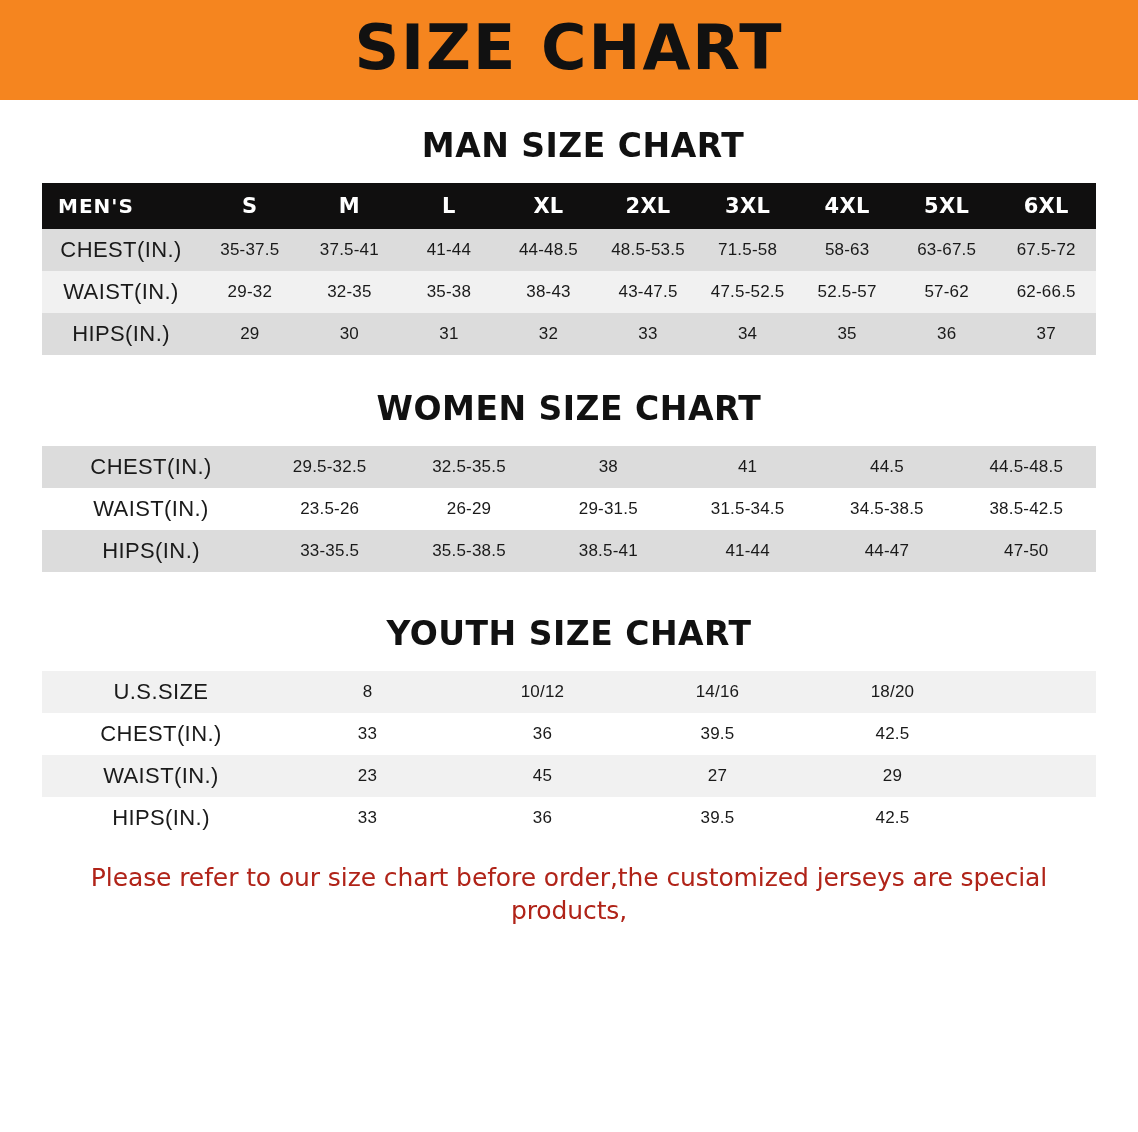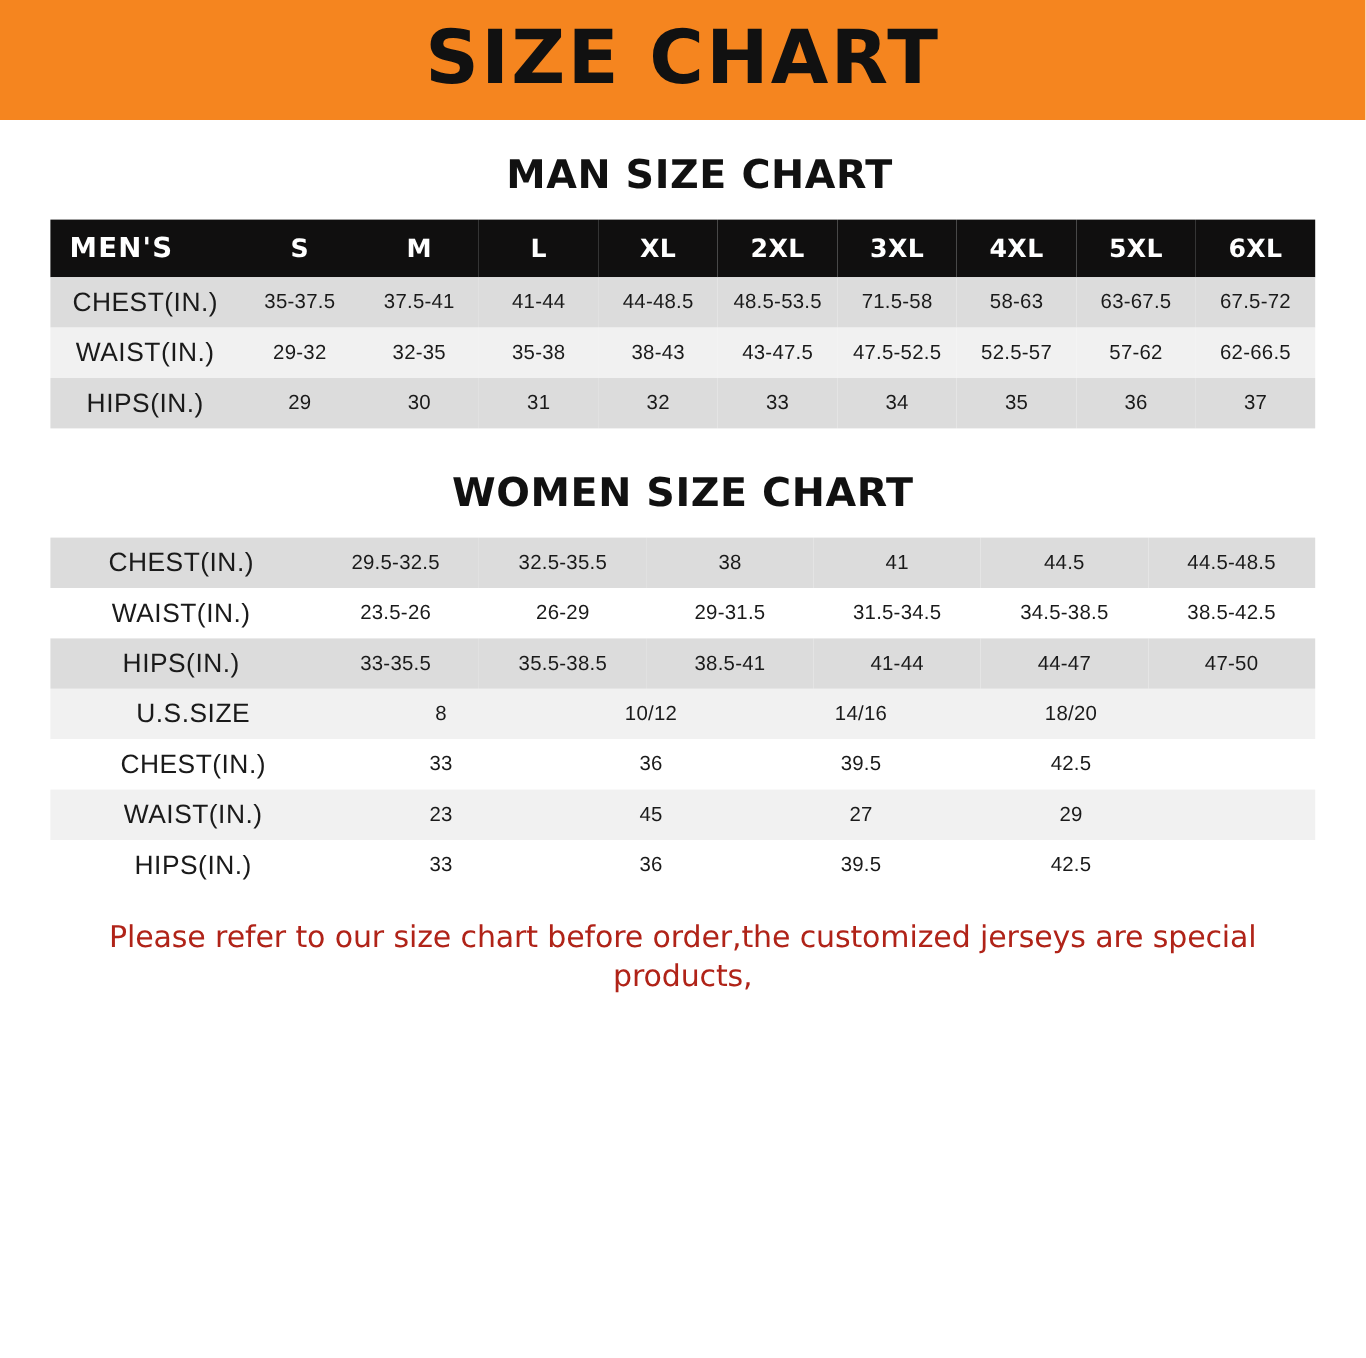--- a/index.html
+++ b/index.html
@@ -72,21 +72,21 @@
     font-family: "DejaVu Sans", sans-serif;
     font-weight: bold;
     font-size: 21px;
     padding: 11px 4px;
     text-align: center;
     letter-spacing: 0.3px;
   }
   table.sizetable tr.head-row th.label-col {
     text-align: left;
     padding-left: 16px;
-    font-size: 23px;
+    font-size: 20px;
     letter-spacing: 1px;
   }
   table.sizetable td {
     font-size: 17px;
     padding: 8px 3px;
     text-align: center;
     color: #1a1a1a;
     letter-spacing: 0.2px;
   }
   table.sizetable td.label-col {
@@ -245,20 +245,21 @@
           <td>35.5-38.5</td>
           <td>38.5-41</td>
           <td>41-44</td>
           <td>44-47</td>
           <td>47-50</td>
         </tr>
       </tbody>
     </table>
   </div>
 
+  <h2 class="section-title st-youth">YOUTH SIZE CHART</h2>
   <div class="table-wrap">
     <table class="sizetable youth">
       <colgroup>
         <col class="c0">
           <col class="cx">
           <col class="cx">
           <col class="cx">
           <col class="cx">
           <col class="cpad">
       </colgroup>

